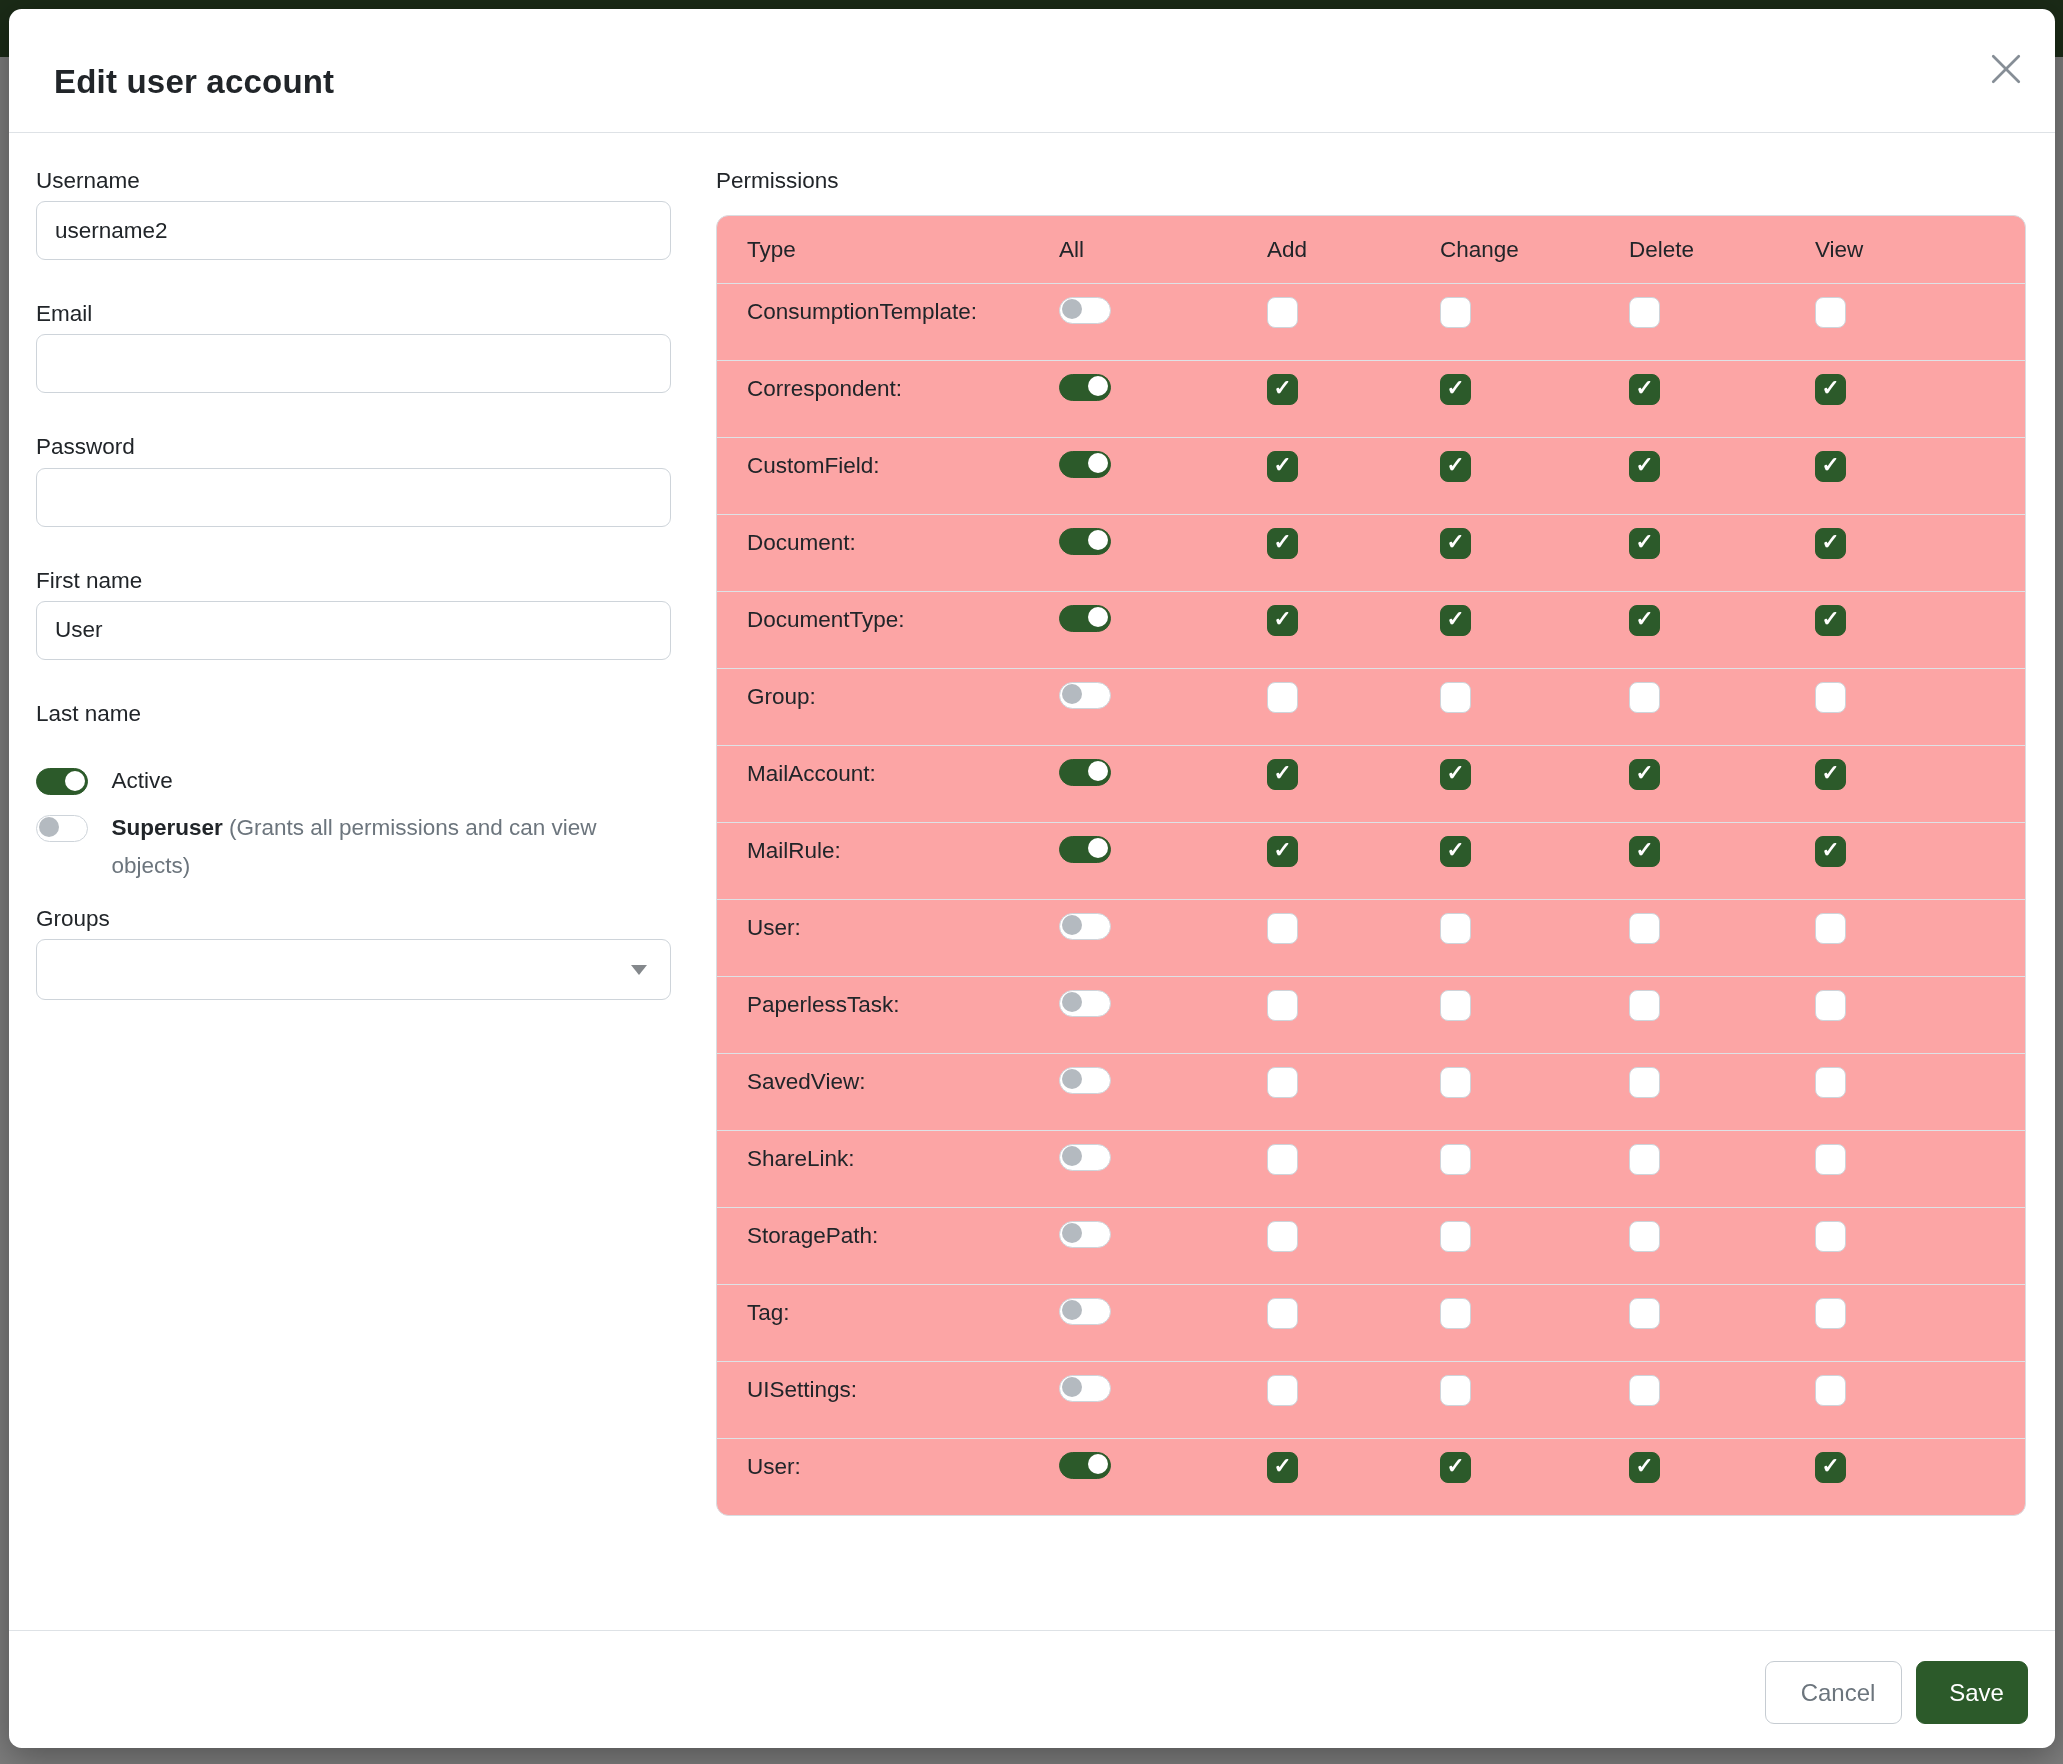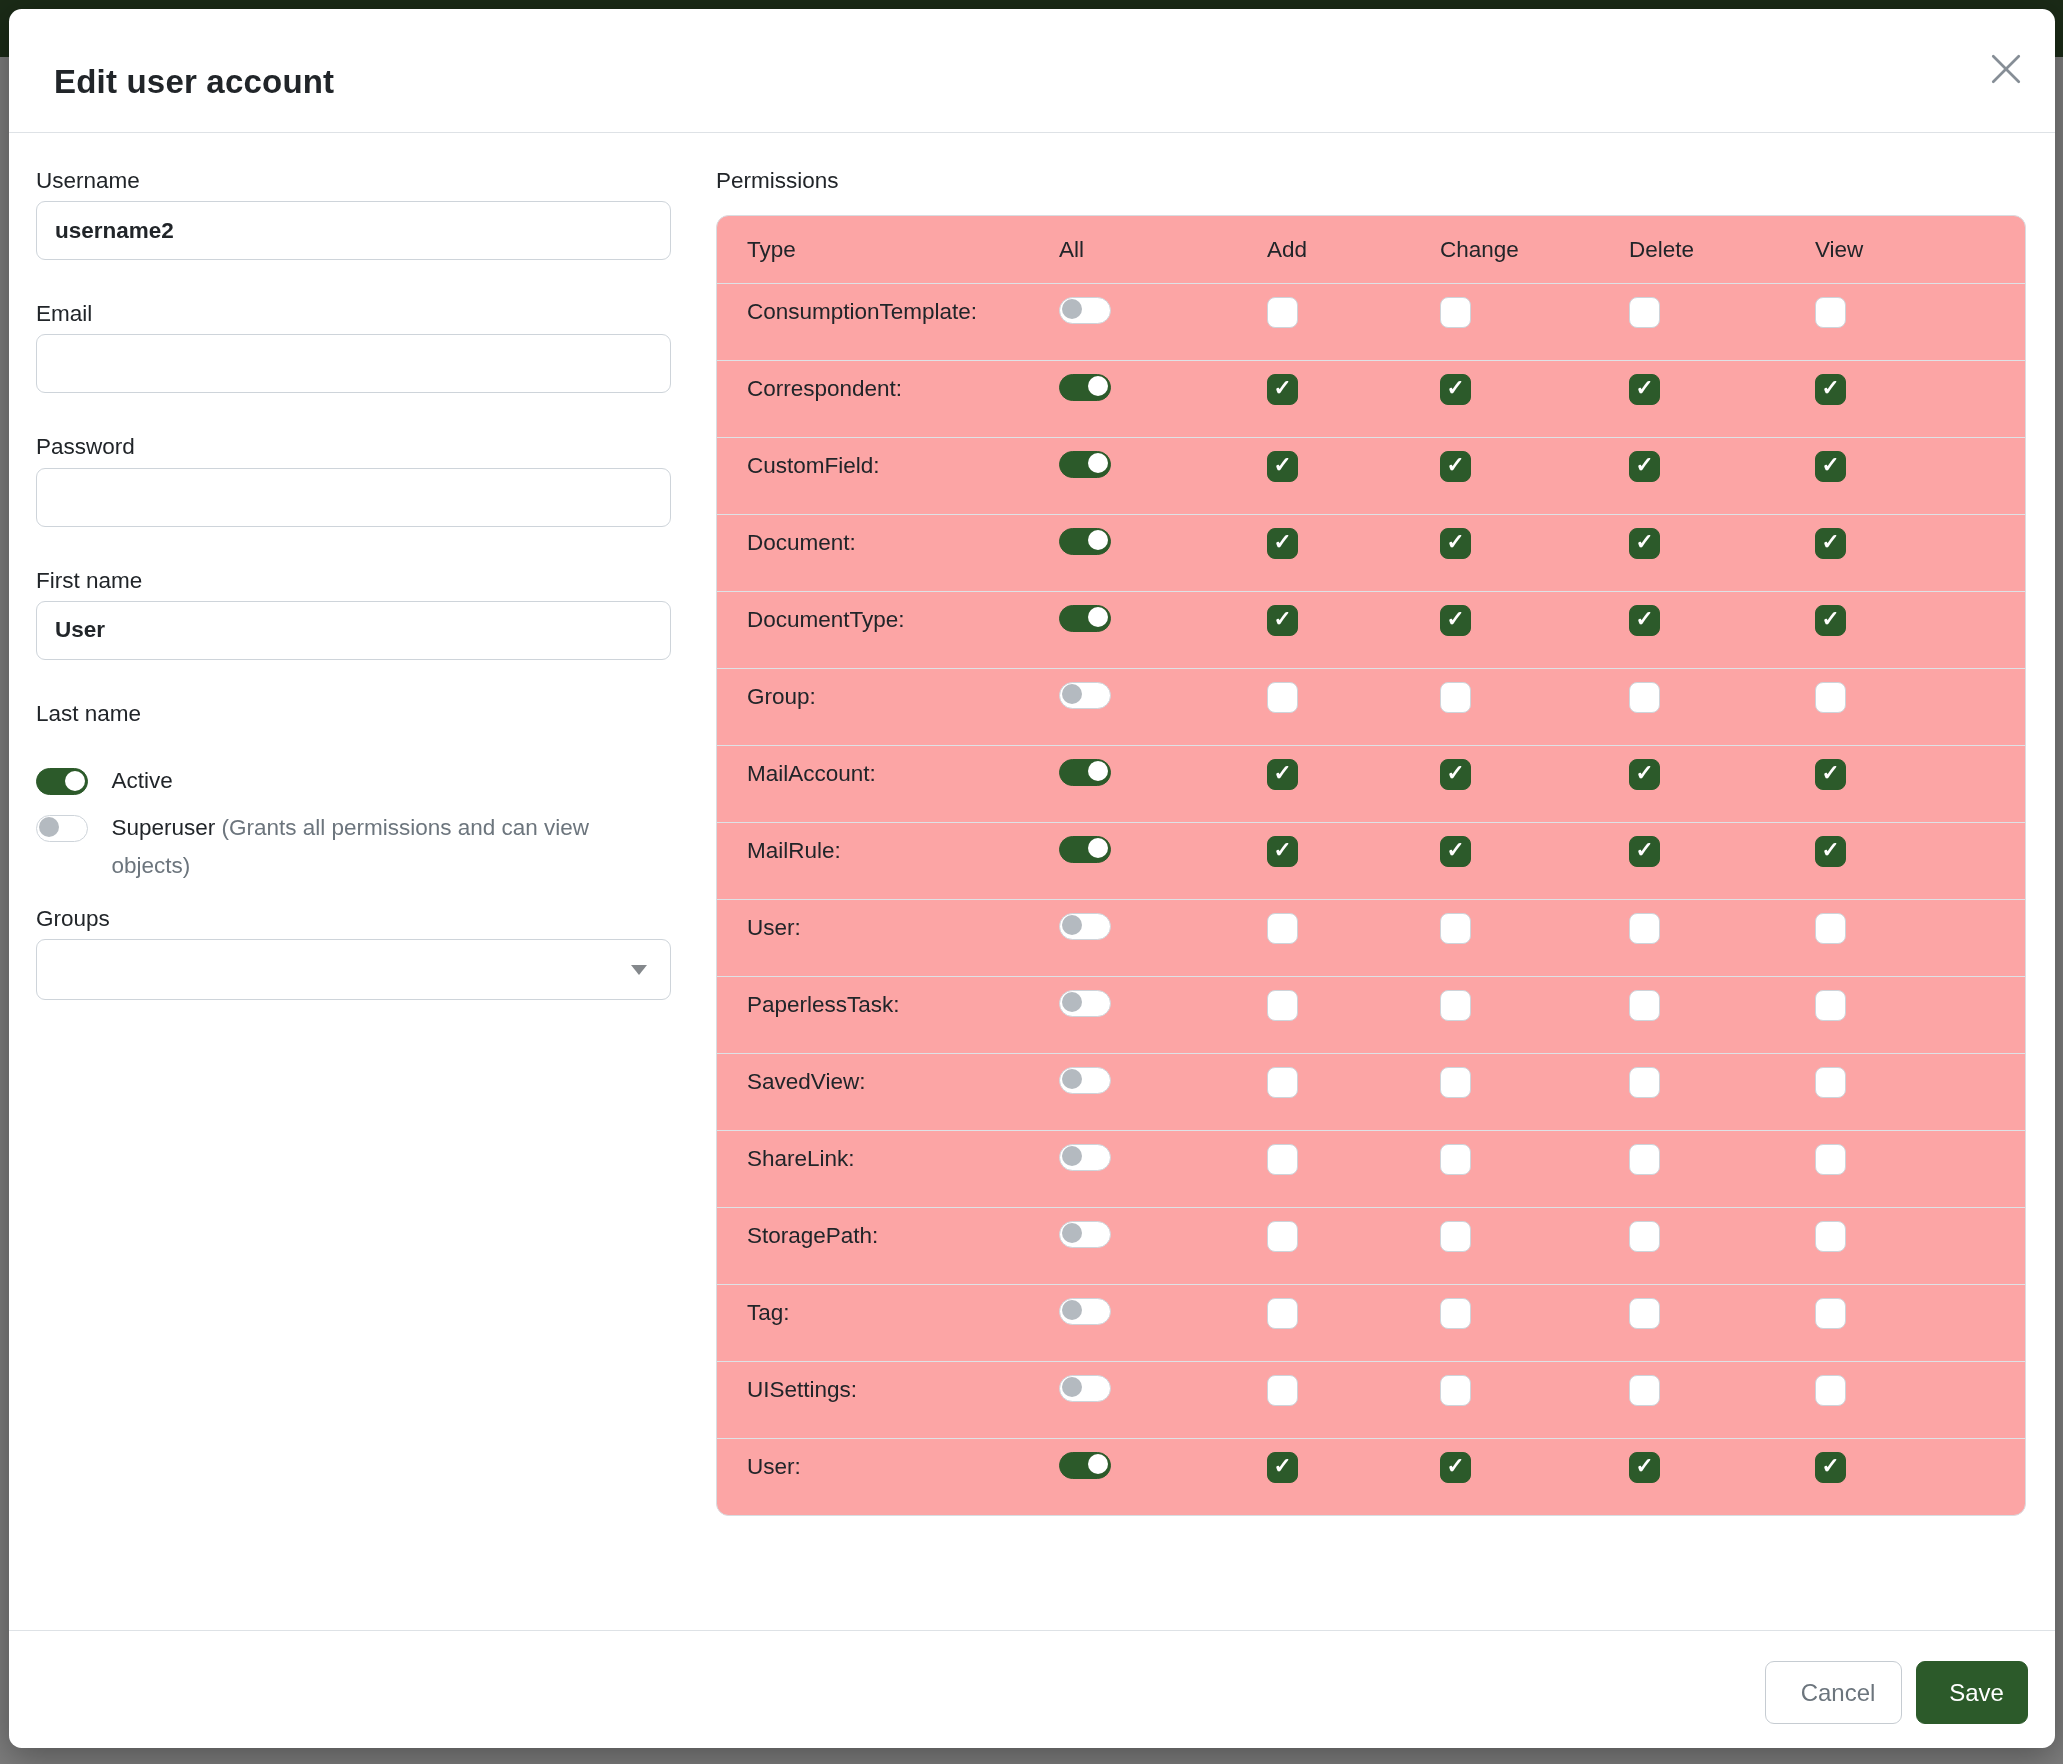--- a/index.html
+++ b/index.html
@@ -19,36 +19,36 @@
   .modal-title{position:absolute;left:29px;top:38px;margin:16px;font-size:33px;font-weight:600;color:#212529;letter-spacing:0.2px;}
   .close-btn{position:absolute;right:29px;top:40px;width:40px;height:40px;background:transparent;border:0;cursor:pointer;padding:0;}
   
   .left-col{position:absolute;left:27px;top:158px;width:635px;}
   .right-col{position:absolute;left:707px;top:158px;width:1470px;}
   label.f-label, .perm-label{display:block;font-size:22.5px;color:#212529;height:27px;line-height:27px;}
   .field{margin-bottom:40px;}
   .field label{margin-bottom:7.2px;}
   .field input, .selectbox{
     box-sizing:border-box;width:635px;height:59px;border:1.4px solid #ced4da;border-radius:9px;
-    background:#fff;font-family:"Liberation Sans",sans-serif;font-size:22.5px;color:#212529;padding:0 18px;outline:none;font-weight:bold;
+    background:#fff;font-family:"Liberation Sans",sans-serif;font-size:22.5px;color:#212529;padding:0 18px;outline:none;
   }
   .selectbox{height:61px;position:relative;}
   .caret{position:absolute;right:23.4px;top:25px;width:0;height:0;border-left:8px solid transparent;border-right:8px solid transparent;border-top:10.8px solid #84888c;}
   
   .switch{box-sizing:border-box;width:52px;height:27px;border-radius:13.5px;border:1.8px solid #ced4da;background:#fff;position:relative;flex:0 0 auto;cursor:pointer;}
   .switch .knob{position:absolute;left:1.8px;top:1.8px;width:20px;height:20px;border-radius:50%;background:#b4bac0;}
   .switch.on{background:var(--accent,#2c5a2a);border-color:var(--accent,#2c5a2a);}
   .switch.on .knob{left:auto;right:1.8px;background:#fff;}
   .toggle-row{display:flex;align-items:center;}
   .toggle-row.active-row{margin-top:41px;}
   .toggle-row .t-label{margin-left:23.4px;font-size:22.5px;color:#212529;}
   .superuser-row{display:flex;align-items:flex-start;margin-top:14.4px;}
   .superuser-row .switch{margin-top:5.4px;}
   .su-text{margin-left:23.4px;width:540px;font-size:22.5px;line-height:38px;color:#6c757d;}
-  .su-text .su-label{color:#212529;font-weight:400;}
+  .su-text .su-label{color:#212529;font-weight:700;}
   .groups-block{margin-top:20px;}
   .groups-block label{margin-bottom:7.2px;}
   
   .perm-table{margin-top:21px;box-sizing:border-box;width:1310px;border:1.8px solid #d9dde1;border-radius:12.6px;background:#fca5a5;overflow:hidden;}
   .perm-header,.perm-row{display:grid;grid-template-columns:312px 208px 173px 189px 186px 1fr;padding-left:30px;box-sizing:border-box;}
   .perm-header{height:67px;align-items:center;}
   .perm-header .hcell{font-size:22.5px;color:#212529;}
   .perm-row{height:77px;border-top:1.8px solid #dee2e6;padding-top:12.6px;align-items:start;}
   .perm-row .type{font-size:22.5px;color:#212529;line-height:29px;}
   .cb{box-sizing:border-box;width:31px;height:31px;border:1.8px solid #ced4da;border-radius:8px;background:#fff;display:flex;align-items:center;justify-content:center;cursor:pointer;}

